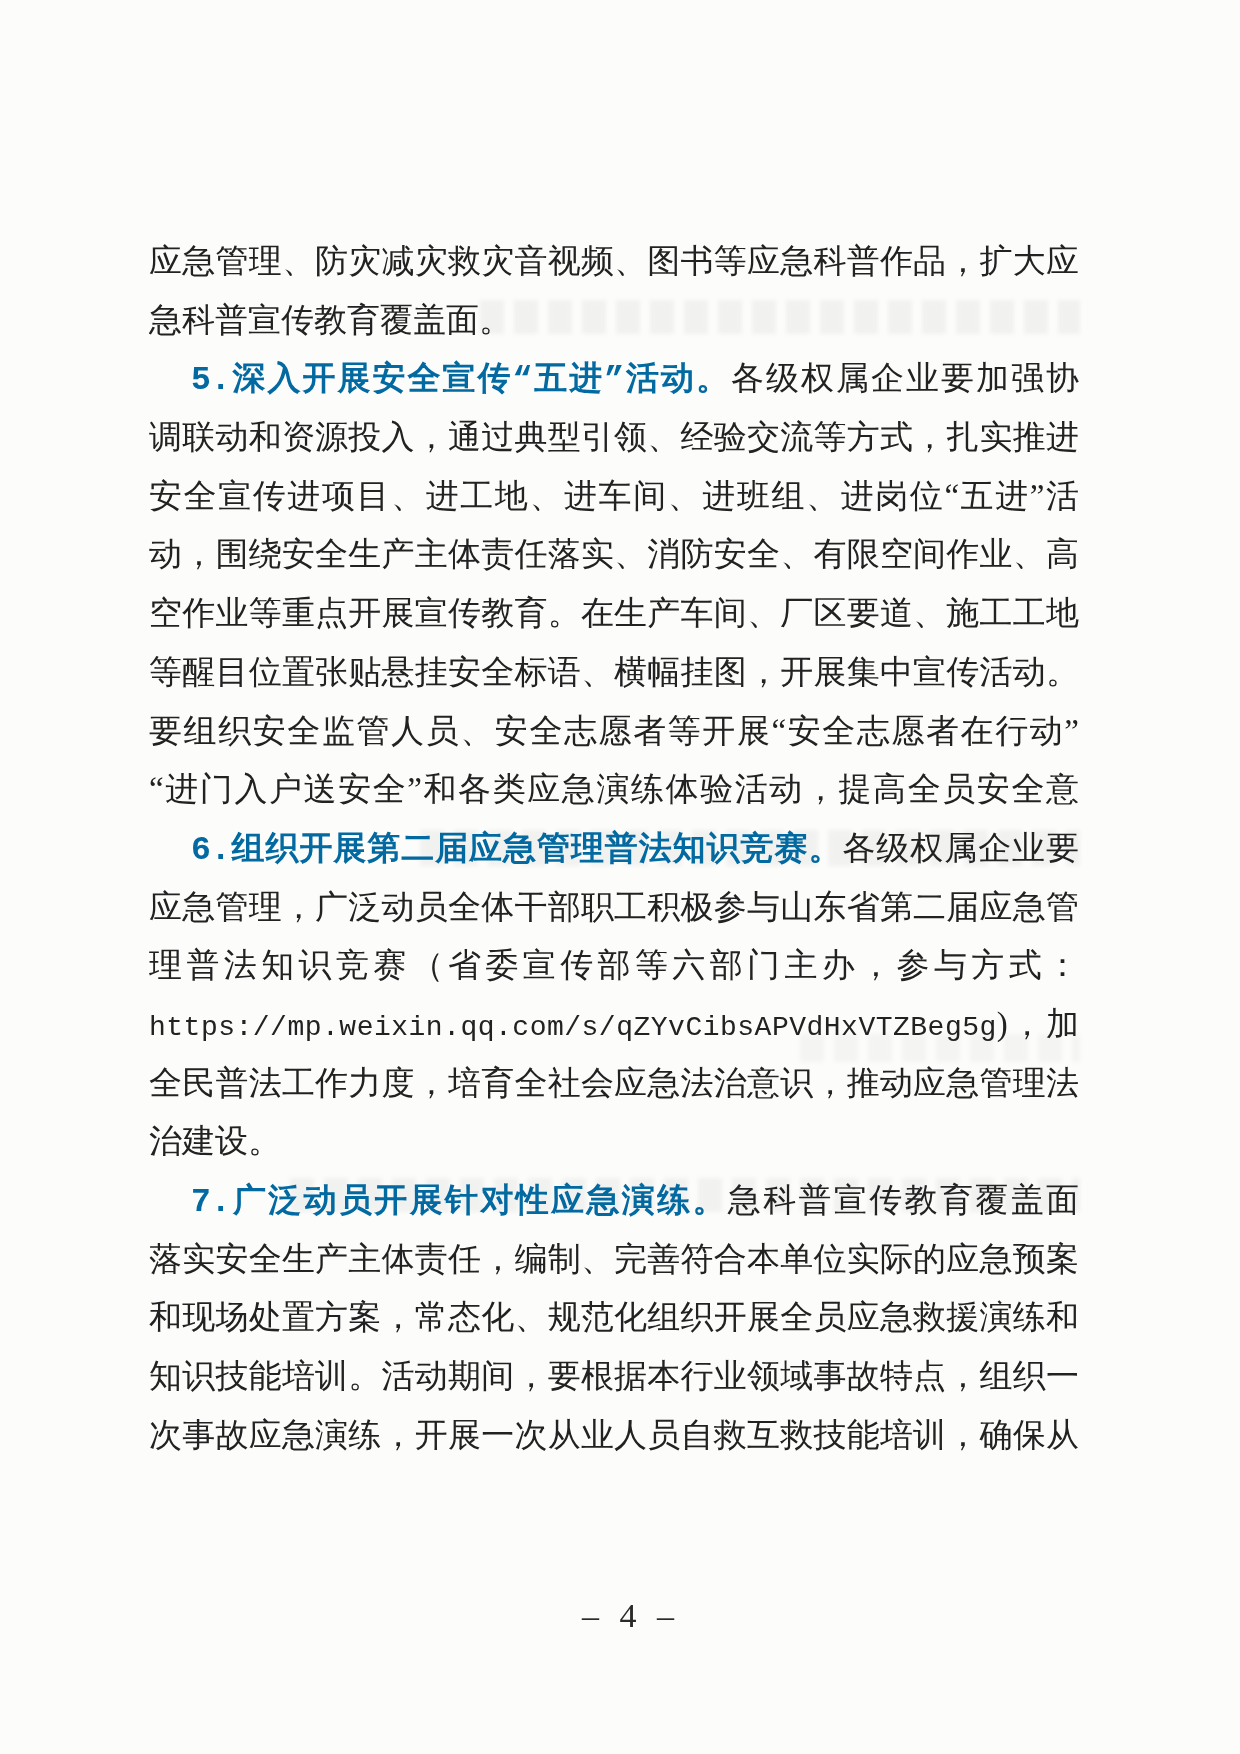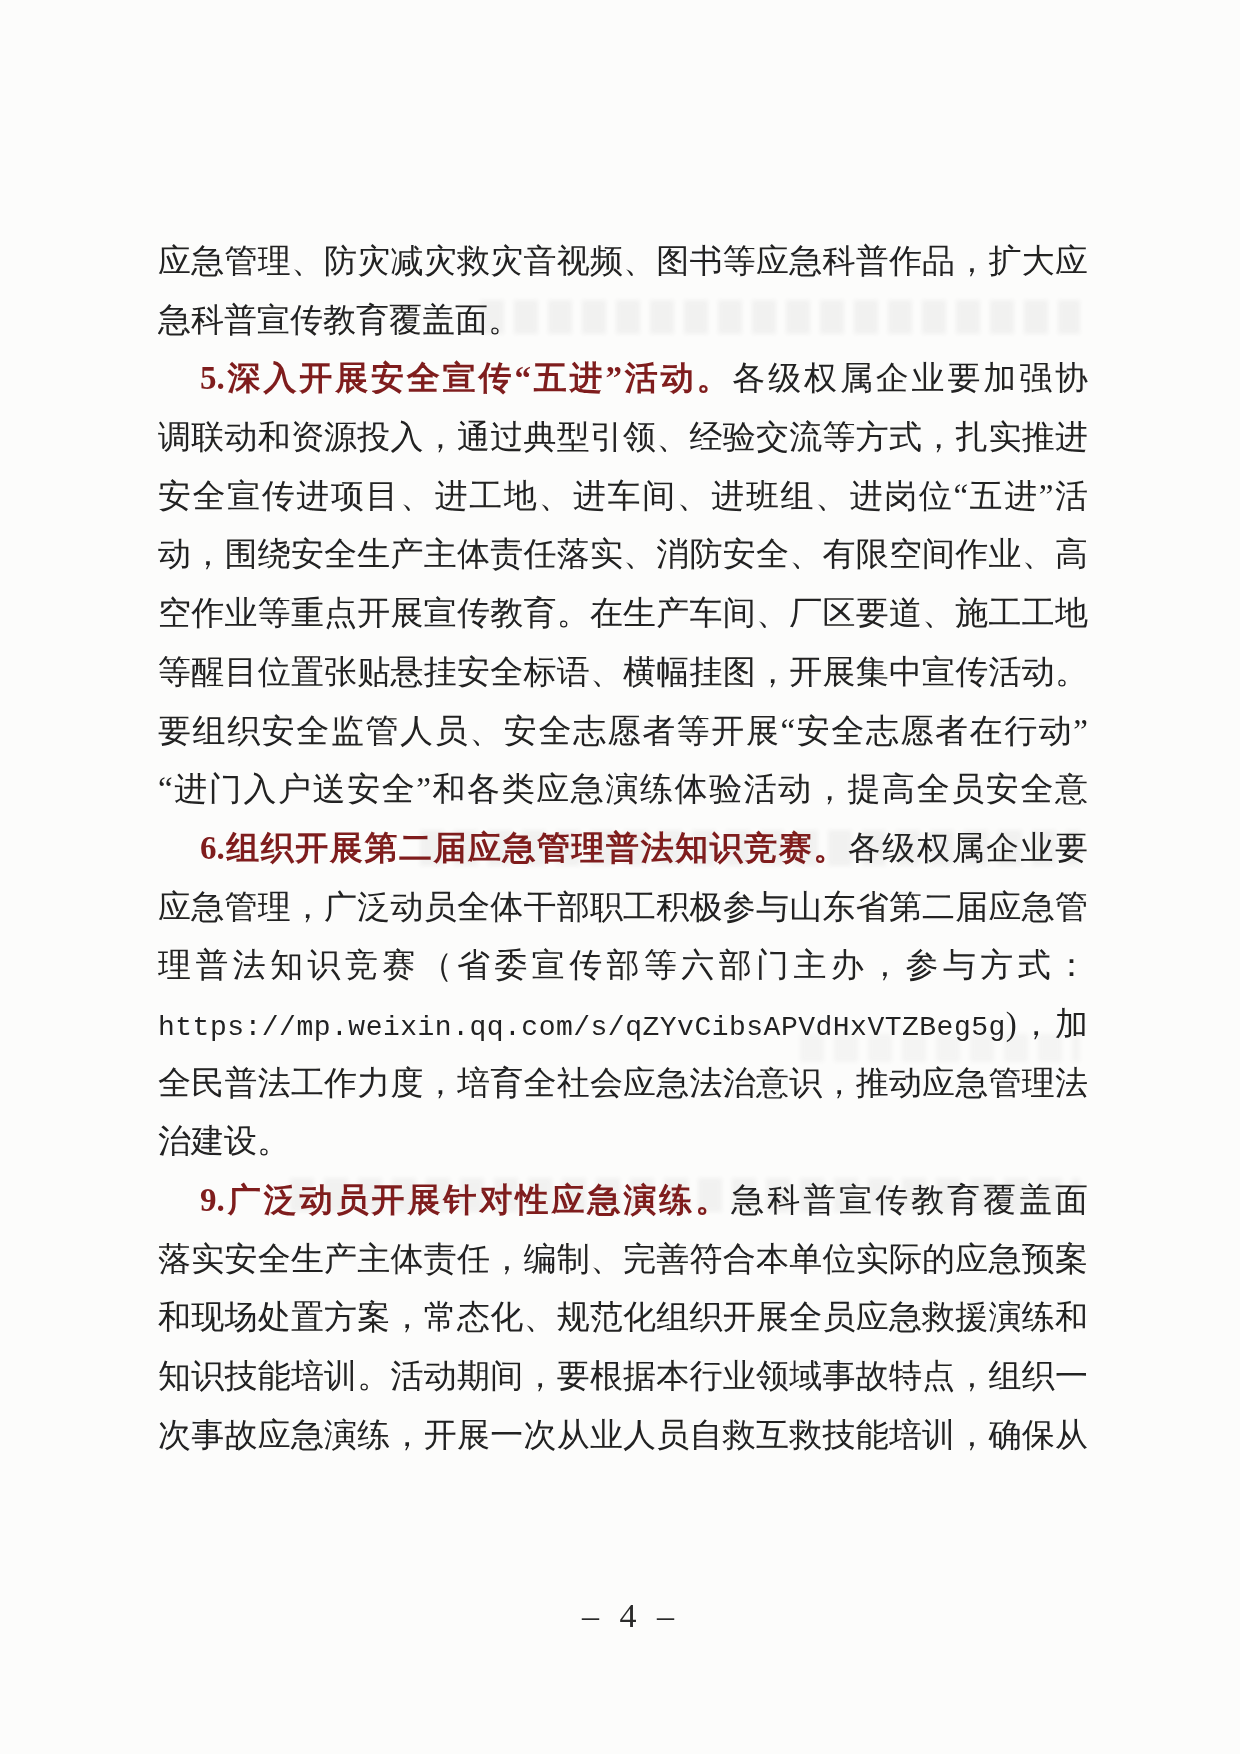--- a/index.html
+++ b/index.html
@@ -11,21 +11,21 @@
   .page {
     position: relative;
     width: 1240px;
     height: 1754px;
     background: #fcfcfb;
     overflow: hidden;
     color: #1d1d1d;
   }
   .content {
     position: absolute;
-    left: 158px;
+    left: 149px;
     top: 232px;
     width: 930px;
   }
   .line {
     font-size: 33px;
     line-height: 58.7px;
     height: 58.7px;
     overflow: hidden;
     text-align: left;
     color: #222;
@@ -33,22 +33,22 @@
   .line.just {
     text-align: justify;
     text-align-last: justify;
     text-justify: inter-character;
   }
   .line.ind {
     text-indent: 42px;
   }
   .hd {
     font-weight: 700;
-    font-family: Liberation Serif, serif;
-    color: #7f1d1d;
+    font-family: Liberation Mono, monospace;
+    color: #0369a1;
   }
   .mono {
     font-family: "Liberation Mono", "DejaVu Sans Mono", monospace;
     font-size: 28px;
     letter-spacing: 0.5px;
   }
   .footer {
     position: absolute;
     left: 0;
     top: 1597px;
@@ -90,21 +90,21 @@
       <div class="line just"><span>空作业等重点开展宣传教育。在生产车间、厂区要道、施工工地</span></div>
       <div class="line just"><span>等醒目位置张贴悬挂安全标语、横幅挂图，开展集中宣传活动。</span></div>
       <div class="line just"><span>要组织安全监管人员、安全志愿者等开展“安全志愿者在行动”</span></div>
       <div class="line just"><span>“进门入户送安全”和各类应急演练体验活动，提高全员安全意</span></div>
       <div class="line just ind"><b class="hd">6.组织开展第二届应急管理普法知识竞赛。</b><span>各级权属企业要</span></div>
       <div class="line just"><span>应急管理，广泛动员全体干部职工积极参与山东省第二届应急管</span></div>
       <div class="line just"><span>理普法知识竞赛（省委宣传部等六部门主办，参与方式：</span></div>
       <div class="line just"><span class="mono">https://mp.weixin.qq.com/s/qZYvCibsAPVdHxVTZBeg5g</span><span>)，加大</span></div>
       <div class="line just"><span>全民普法工作力度，培育全社会应急法治意识，推动应急管理法</span></div>
       <div class="line"><span>治建设。</span></div>
-      <div class="line just ind"><b class="hd">9.广泛动员开展针对性应急演练。</b><span>急科普宣传教育覆盖面</span></div>
+      <div class="line just ind"><b class="hd">7.广泛动员开展针对性应急演练。</b><span>急科普宣传教育覆盖面</span></div>
       <div class="line just"><span>落实安全生产主体责任，编制、完善符合本单位实际的应急预案</span></div>
       <div class="line just"><span>和现场处置方案，常态化、规范化组织开展全员应急救援演练和</span></div>
       <div class="line just"><span>知识技能培训。活动期间，要根据本行业领域事故特点，组织一</span></div>
       <div class="line just"><span>次事故应急演练，开展一次从业人员自救互救技能培训，确保从</span></div>
     </div>
 
   <div class="footer">– 4 –</div>
 </div>
 
 </body></html>

